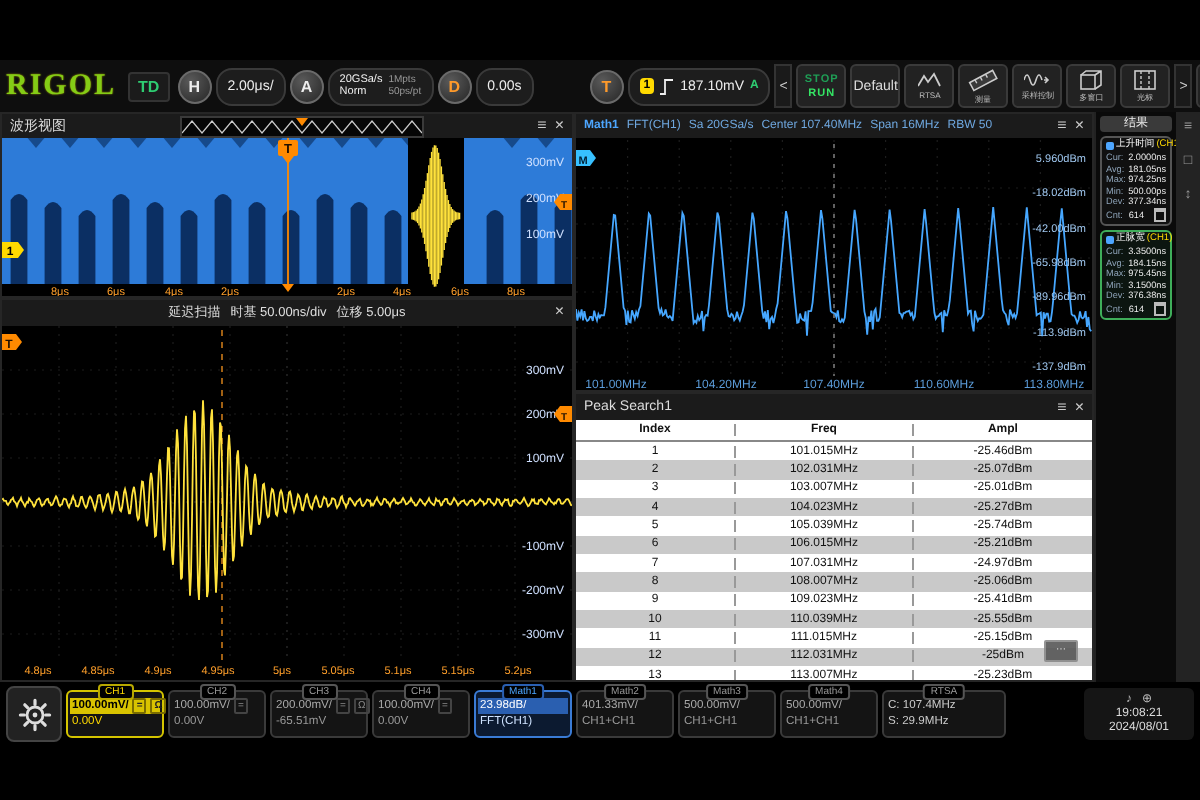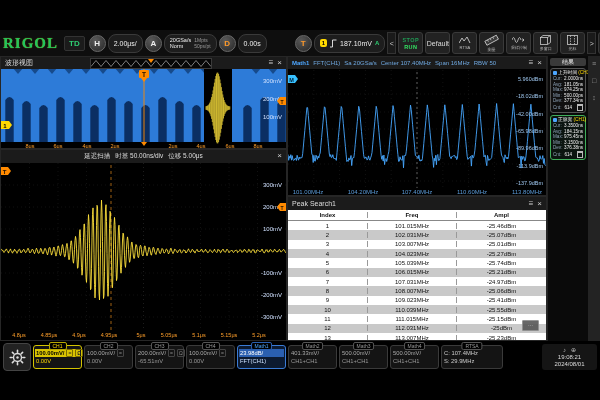--- a/index.html
+++ b/index.html
@@ -3,21 +3,21 @@
 <meta charset="utf-8">
 <style>
   html,body{margin:0;padding:0;background:#000;}
   body{width:600px;height:400px;position:relative;overflow:hidden;
        font-family:"Liberation Sans",sans-serif;color:#ddd;-webkit-font-smoothing:antialiased;}
   .screen{position:absolute;inset:0;background:#000;}
 
   
   .toolbar{position:absolute;left:0;top:30px;width:600px;height:26px;background:#0e0e0e;
            display:flex;align-items:center;gap:2px;padding:0 3px;box-sizing:border-box;}
-  .logo{color:#22c55e;font-family:"Liberation Serif",serif;font-weight:bold;font-size:15px;
+  .logo{color:#84cc16;font-family:"Liberation Serif",serif;font-weight:bold;font-size:15px;
         letter-spacing:1px;margin-right:4px;text-shadow:0 0 1px #aa0;}
   .td-badge{background:#1b1b1b;border:1px solid #333;color:#2ecc71;font-weight:bold;
             font-size:8px;padding:2px 4px;border-radius:2px;margin-right:2px;}
   .knob{width:15px;height:15px;border-radius:50%;flex:none;
         background:radial-gradient(circle at 35% 30%,#5a5a5a,#262626);
         border:1px solid #6a6a6a;font-size:8px;font-weight:bold;color:#eee;
         display:flex;align-items:center;justify-content:center;}
   .knob.orange{color:#ff9a2a;}
   .tb-box{background:#1d1d1d;border:1px solid #3a3a3a;border-radius:8px;height:17px;
           display:flex;align-items:center;padding:0 5px;font-size:7px;color:#eee;gap:3px;flex:none;}

